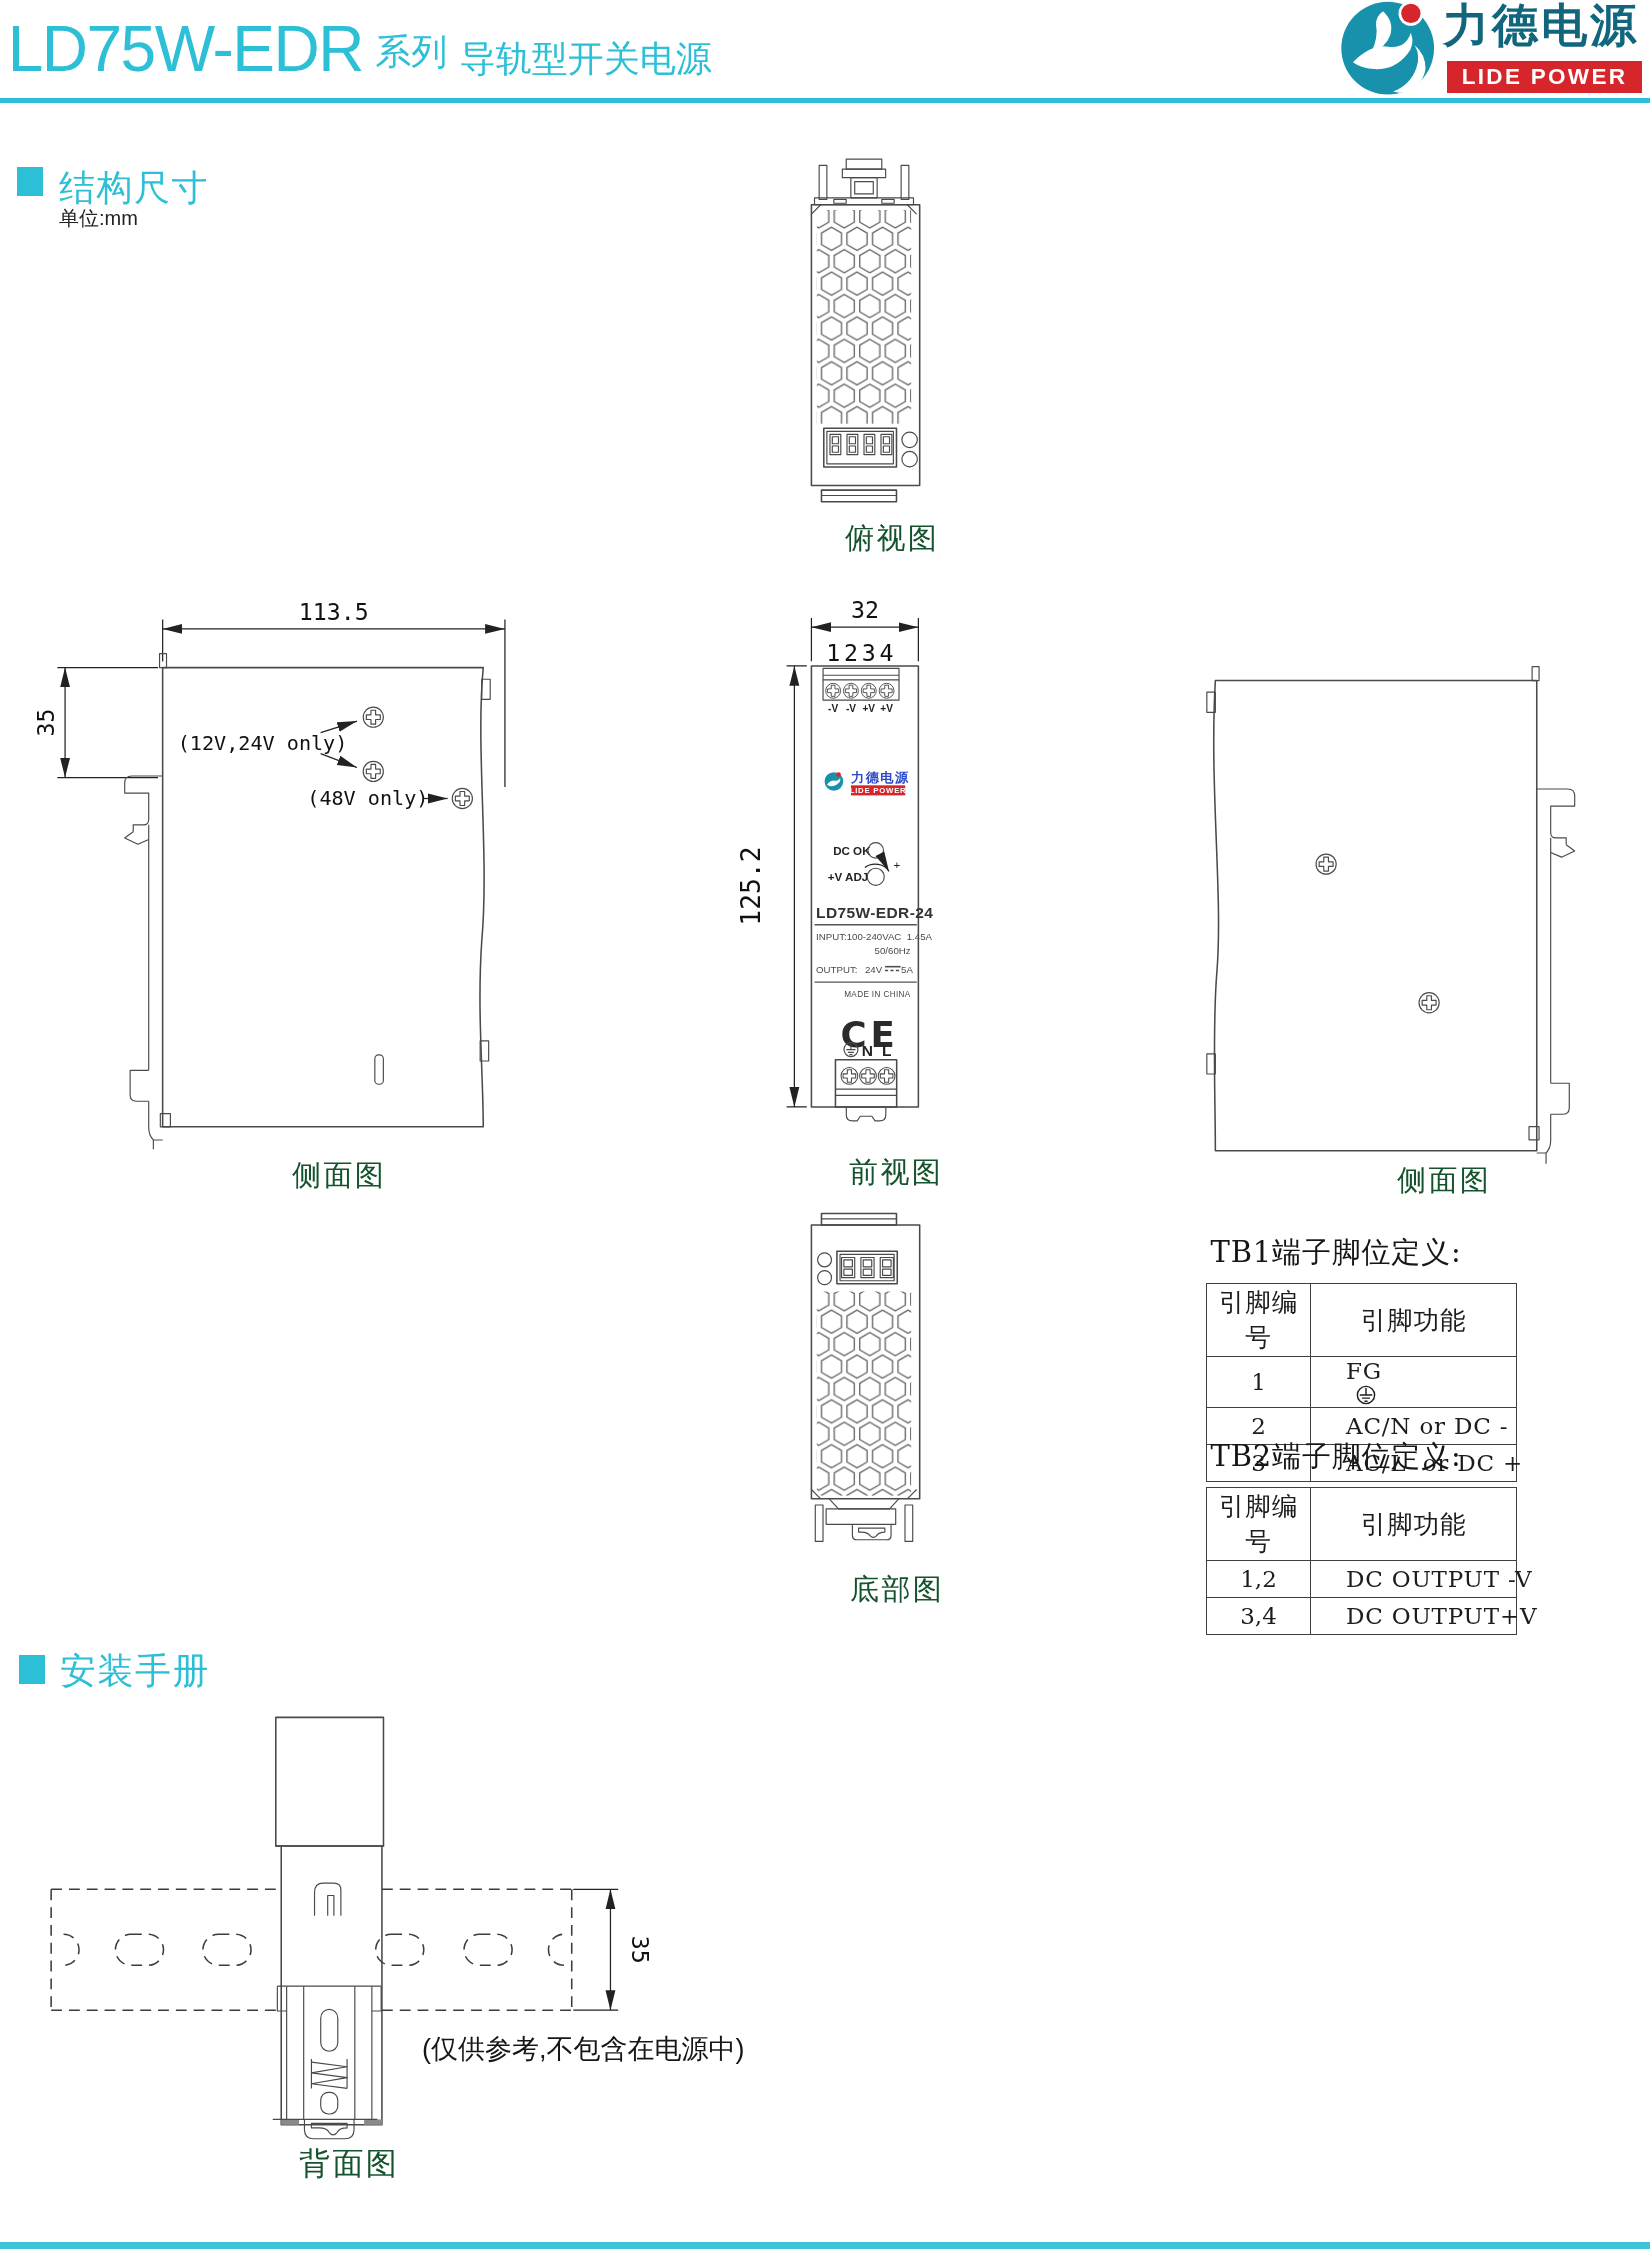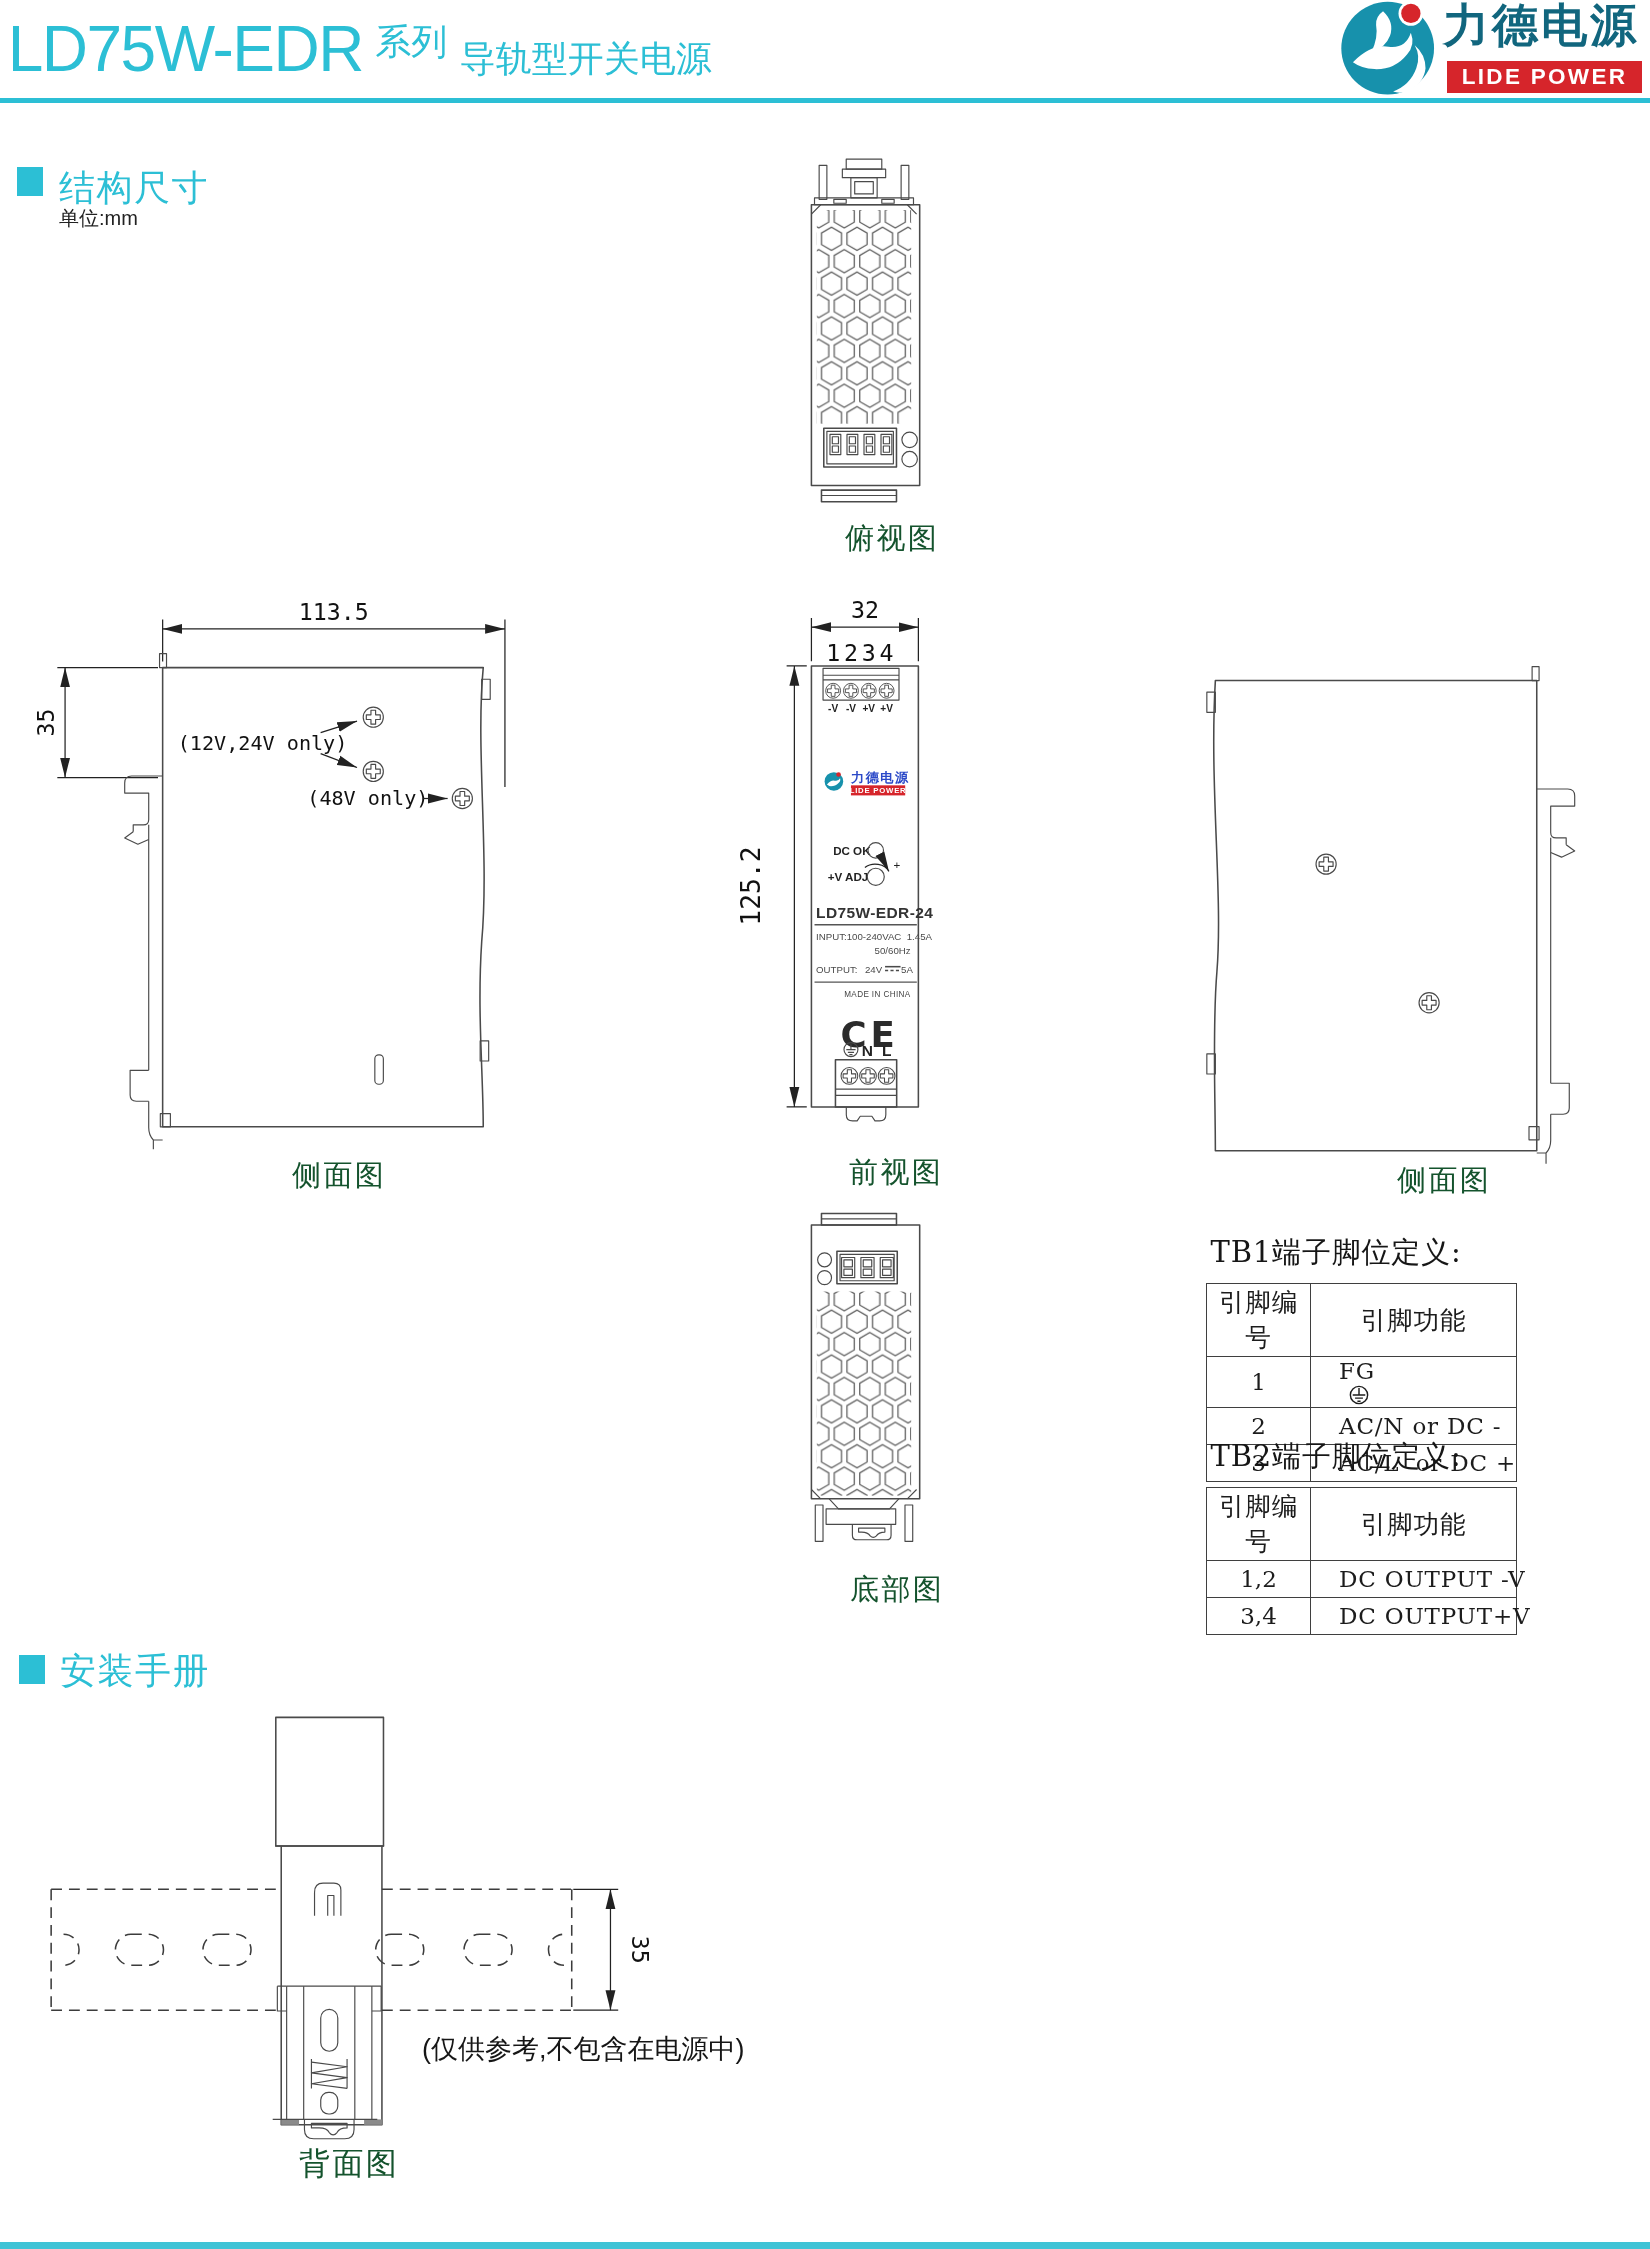--- a/index.html
+++ b/index.html
@@ -13,21 +13,21 @@
   .ln15{fill:none;stroke:#4a4a4a;stroke-width:1.5;stroke-linejoin:round;}
   .fillgrey{fill:#8a8a8a;stroke:none;}
   .dim{fill:none;stroke:#222;stroke-width:1.6;}
   .dimtxt{font-family:"DejaVu Sans Mono",monospace;font-size:30px;fill:#111;}
   .lbltxt{font-family:"DejaVu Sans Mono",monospace;font-size:26px;fill:#111;}
   .hexstroke{fill:none;stroke:#5a5a5a;stroke-width:1.6;}
 
   
   .title-row{position:absolute;left:7.7px;top:17px;display:flex;align-items:flex-end;gap:12.4px;}
   .title-model{font-size:64px;font-weight:400;letter-spacing:-1.5px;color:#2cbfd5;line-height:1;}
-  .title-series{font-size:36px;color:#2cbfd5;line-height:1.1;margin-bottom:19px;}
+  .title-series{font-size:36px;color:#2cbfd5;line-height:1.1;margin-bottom:9px;}
   .title-product{font-size:36px;color:#2cbfd5;line-height:1.1;margin-bottom:2.3px;}
   .divider{position:absolute;left:0;top:98px;width:1650px;height:5.4px;background:#2cbfd5;}
   .logo-zh{position:absolute;left:1443px;top:0px;font-family:"DejaVu Serif",serif;font-weight:bold;
            font-size:46px;color:#11667e;letter-spacing:3.1px;line-height:1.1;}
   .logo-en-box{position:absolute;left:1447px;top:61px;width:195px;height:32px;background:#d6252b;
            display:flex;align-items:center;justify-content:center;}
   .logo-en{color:#fff;font-weight:bold;font-size:22.5px;letter-spacing:2.3px;}
 
   
   .sec-sq{position:absolute;width:25.6px;height:29px;background:#2cbfd5;}
@@ -39,21 +39,21 @@
            font-size:29px;color:#14532d;letter-spacing:2.3px;}
 
   
   .tbl-wrap{position:absolute;width:313px;}
   .tbl-title{font-family:"DejaVu Serif",serif;font-size:29px;color:#161616;margin:0 0 10px 4.6px;letter-spacing:0.8px;}
   table.pins{border-collapse:collapse;width:311px;table-layout:fixed;}
   table.pins th,table.pins td{border:1.5px solid #3f3f3f;font-family:"DejaVu Serif",serif;color:#1c1c1c;}
   table.pins th{font-size:25.6px;font-weight:normal;height:36px;text-align:center;letter-spacing:0.8px;}
   table.pins td{font-size:23px;height:34px;}
   td.pin-no{text-align:center;width:101px;}
-  td.pin-fn{padding-left:28px;white-space:pre;letter-spacing:0.8px;}
+  td.pin-fn{padding-left:35px;white-space:pre;letter-spacing:0.8px;}
   .earth-inline{vertical-align:-3.9px;margin-left:9.3px;}
 
   
   .note1{position:absolute;left:422px;top:1993px;font-family:"DejaVu Serif",serif;font-size:29px;color:#161616;}
   .note2{position:absolute;left:422px;top:2031px;font-family:Liberation Sans, sans-serif;font-size:27px;color:#161616;}
 
   .bottom-bar{position:absolute;left:0;top:2242px;width:1650px;height:7.7px;background:#3fc3d6;}
 </style>
 </head>
 <body>

